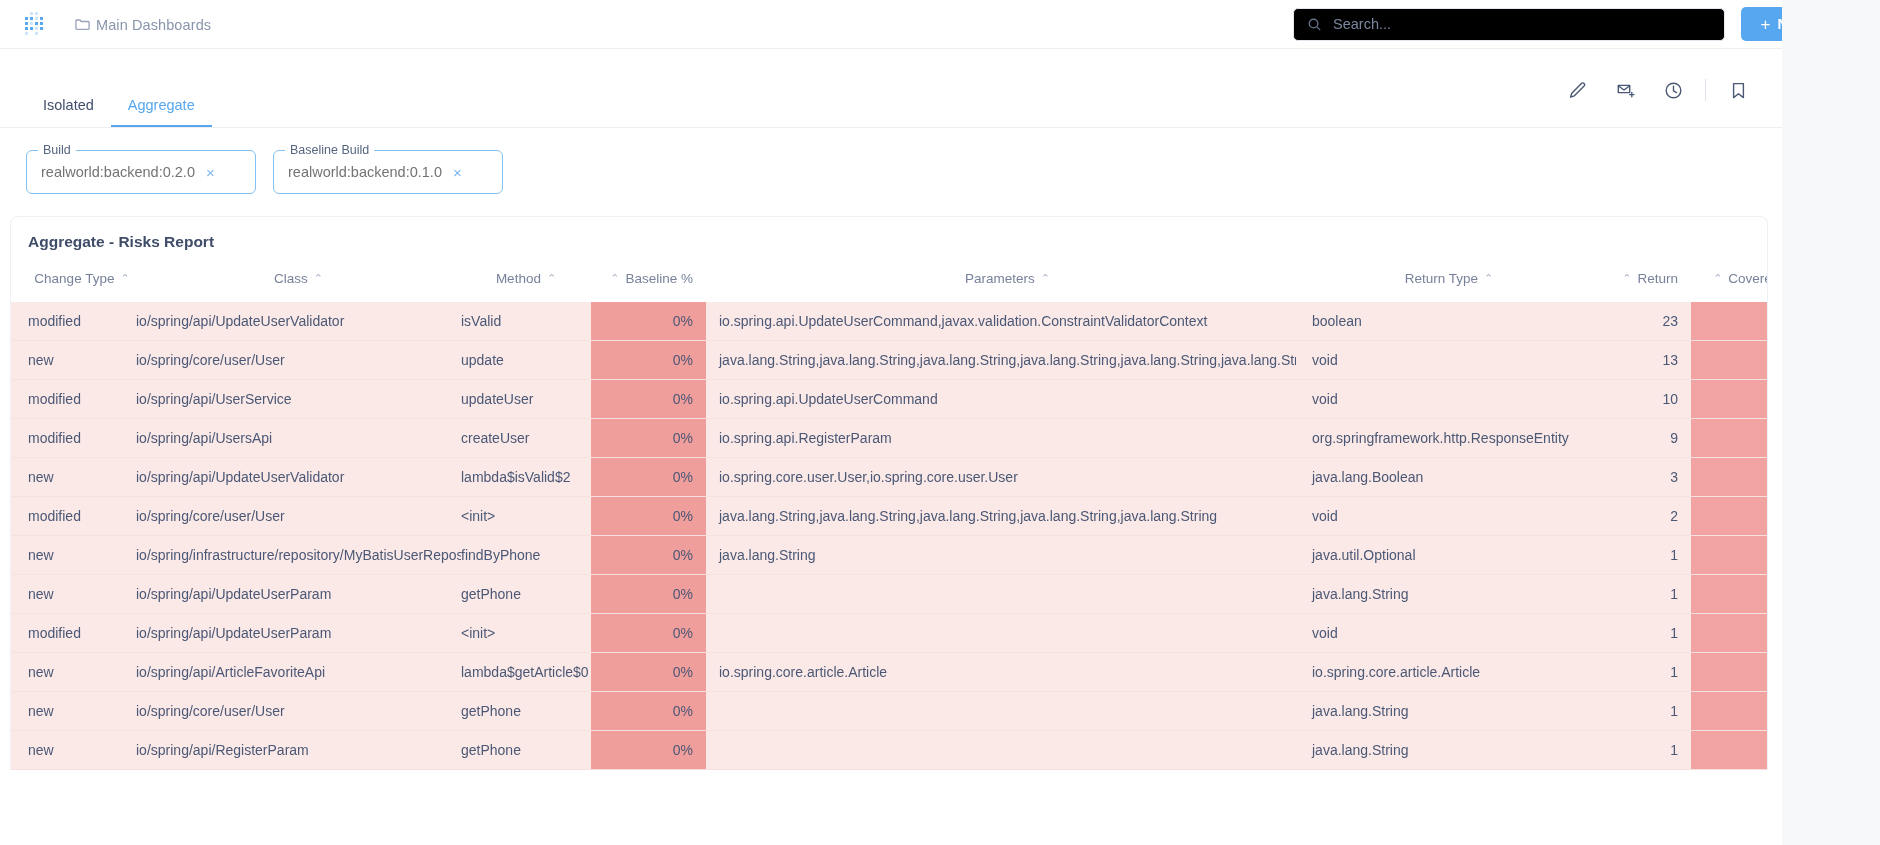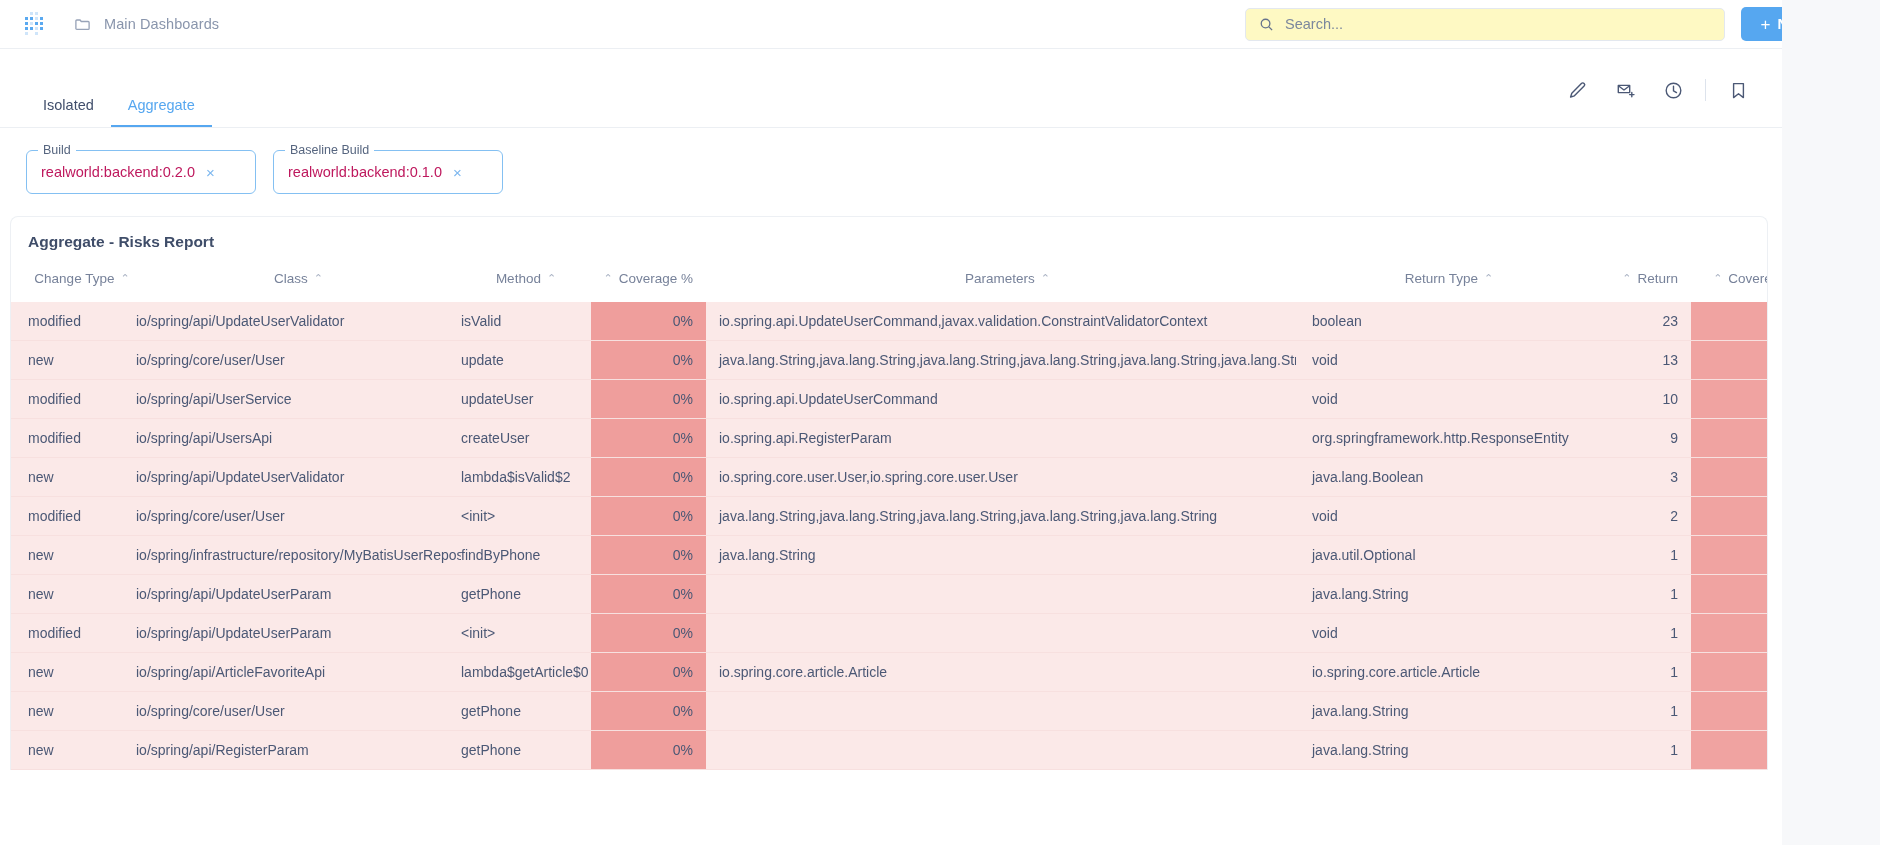--- a/index.html
+++ b/index.html
@@ -14,36 +14,36 @@
   
   .topbar {
     height: 49px;
     display: flex; align-items: center;
     border-bottom: 1px solid #eceff3;
     padding: 0 18px 0 22px;
     position: relative;
   }
   .logo { width: 26px; height: 26px; display: block; flex: 0 0 auto; }
   .breadcrumb {
-    display: flex; align-items: center; gap: 13px;
+    display: flex; align-items: flex-end; gap: 5px;
     margin-left: 26px;
   }
   .folder-icon { width: 17px; height: 17px; display:block; }
   .breadcrumb-label {
     font-size: 14.5px; color: #8995ac; letter-spacing: .1px;
   }
   .topbar-right {
     margin-left: auto; display: flex; align-items: center; gap: 16px;
   }
   .search-box {
-    width: 480px; height: 33px;
+    width: 432px; height: 33px;
     border: 1px solid #e3e8ef; border-radius: 5px;
     display: flex; align-items: center; gap: 11px;
     padding: 11px 13px;
-    background: #fef9c3;
+    background: #000000;
   }
   .search-icon { width: 15px; height: 15px; display:block; flex:0 0 auto;}
   .search-placeholder { font-size: 14.5px; color: #7b879d; }
   .new-btn {
     height: 34px; min-width: 86px;
     background: #56a7f0; color: #fff;
     border: none; border-radius: 5px;
     font-family: "Liberation Sans", sans-serif;
     font-size: 14.5px; font-weight: bold;
     display: flex; align-items: center; justify-content: center; gap: 7px;
@@ -100,21 +100,21 @@
     height: 44px; min-width: 230px;
     display: flex; align-items: center;
     padding: 0 14px;
   }
   .filter-legend {
     position: absolute; top: -8px; left: 11px;
     background: #fff; padding: 0 5px;
     font-size: 12.5px; color: #56657f;
   }
   .filter-value {
-    font-size: 14.5px; color: #be185d;
+    font-size: 14.5px; color: #737373;
   }
   .filter-clear {
     margin-left: 11px; font-size: 15px; color: #7bb6ef;
     cursor: pointer; line-height: 1;
   }
 
   
   .card {
     margin-left: 10px;
     width: 1758px;
@@ -313,21 +313,21 @@
           </th>
           <th class="col-method">
             <span class="th-inner">
                 <span>Method</span>
                 <span class="caret">⌃</span>
               </span>
           </th>
           <th class="col-cov num pad-r">
             <span class="th-inner">
                 <span class="caret">⌃</span>
-                <span>Coverage %</span>
+                <span>Baseline %</span>
               </span>
           </th>
           <th class="col-params pad-params">
             <span class="th-inner">
                 <span>Parameters</span>
                 <span class="caret">⌃</span>
               </span>
           </th>
           <th class="col-return pad-ret">
             <span class="th-inner">

